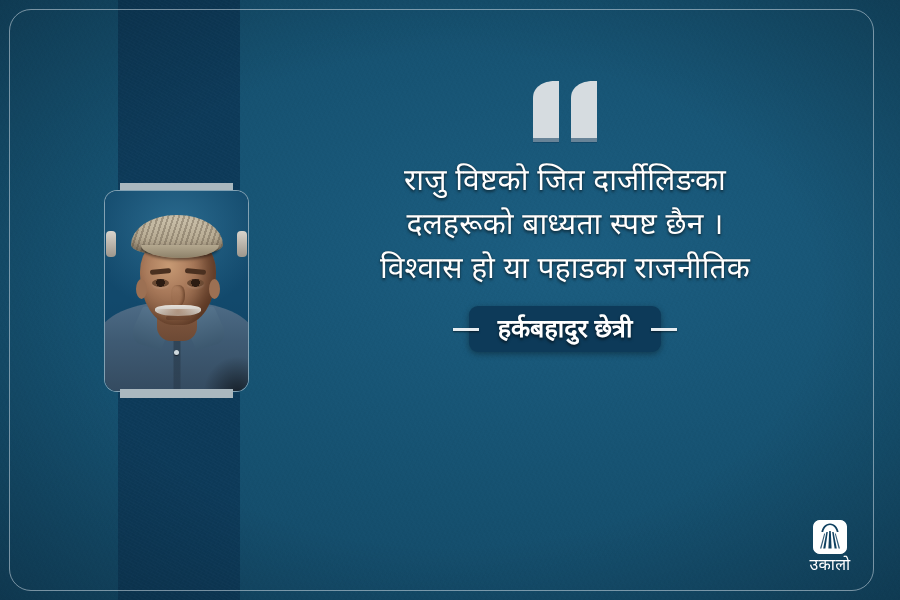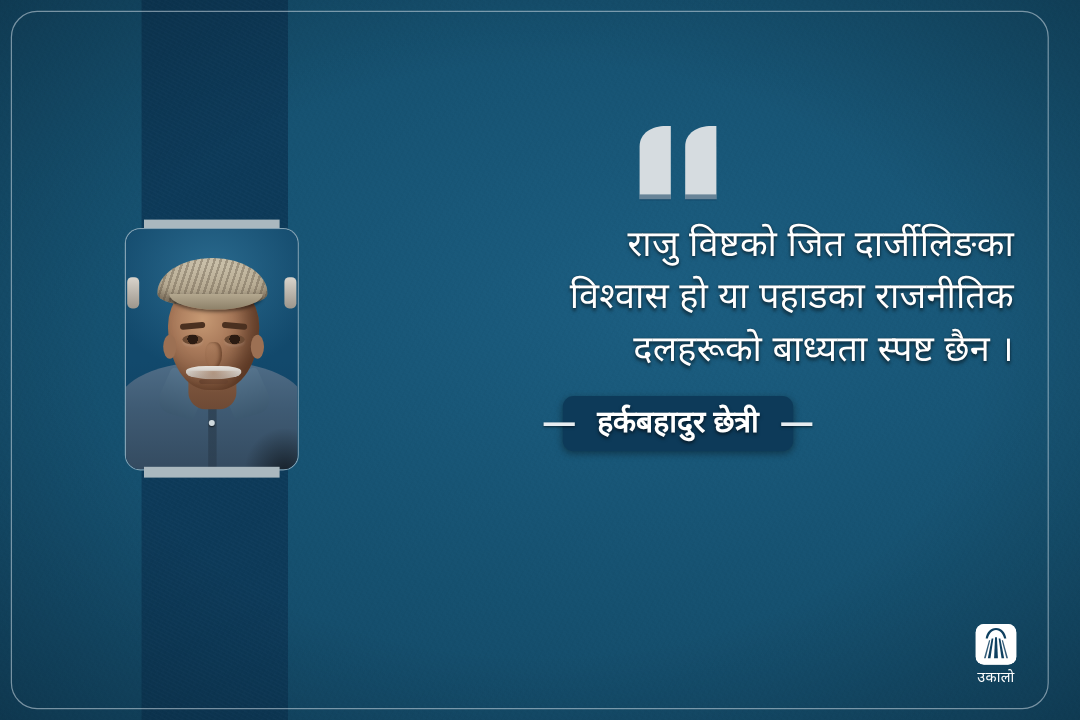--- a/index.html
+++ b/index.html
@@ -280,23 +280,23 @@
     background: linear-gradient(180deg, #d9d4cc, #9d968c);
     border-radius: 4px;
   }
   .sideburn-l { left: 1px; }
   .sideburn-r { right: 1px; }
 
   
   .quote-col {
     position: absolute;
     left: 285px;
-    top: 104px;
+    top: 80px;
     width: 560px;
-    text-align: right;
+    text-align: center;
   }
   .quote-mark {
     display: block;
     height: 72px;
     line-height: 1;
   }
   .quote-mark svg { display: block; margin: 0 auto; }
 
   .quote-body {
     margin-top: 6px;
@@ -365,21 +365,21 @@
     margin: 0 auto;
     background: #ffffff;
     border-radius: 7px;
     position: relative;
     overflow: hidden;
   }
   .logo-mark svg { display: block; }
   .logo-word {
     margin-top: 3px;
     color: #ffffff;
-    font-size: 12px;
+    font-size: 16px;
     line-height: 15px;
     letter-spacing: .3px;
   }
 </style>
 </head>
 <body>
 
 <div class="poster">
 
   <div class="left-band"></div>
@@ -429,22 +429,22 @@
         </g>
         <g fill="#0f3e5e" opacity=".55">
           <rect x="4" y="58" width="26" height="5"></rect>
           <rect x="42" y="58" width="26" height="5"></rect>
         </g>
       </svg>
     </span>
 
     <div class="quote-body">
       <span class="quote-line">राजु विष्टको जित दार्जीलिङका</span>
+      <span class="quote-line">दलहरूको बाध्यता स्पष्ट छैन ।</span>
       <span class="quote-line">विश्वास हो या पहाडका राजनीतिक</span>
-      <span class="quote-line">दलहरूको बाध्यता स्पष्ट छैन ।</span>
     </div>
 
     <div class="attrib">
       <span class="dash left"></span>
       <span class="attrib-badge">
         <span class="attrib-name">हर्कबहादुर छेत्री</span>
       </span>
       <span class="dash right"></span>
     </div>
 

